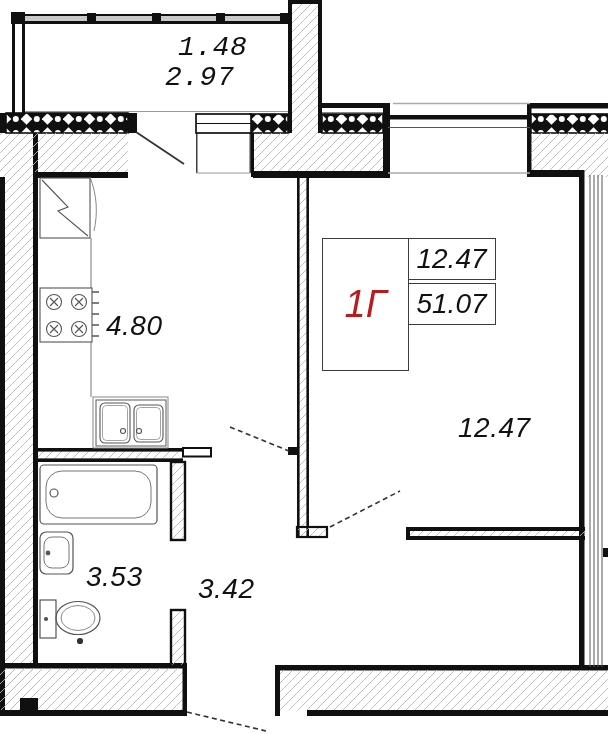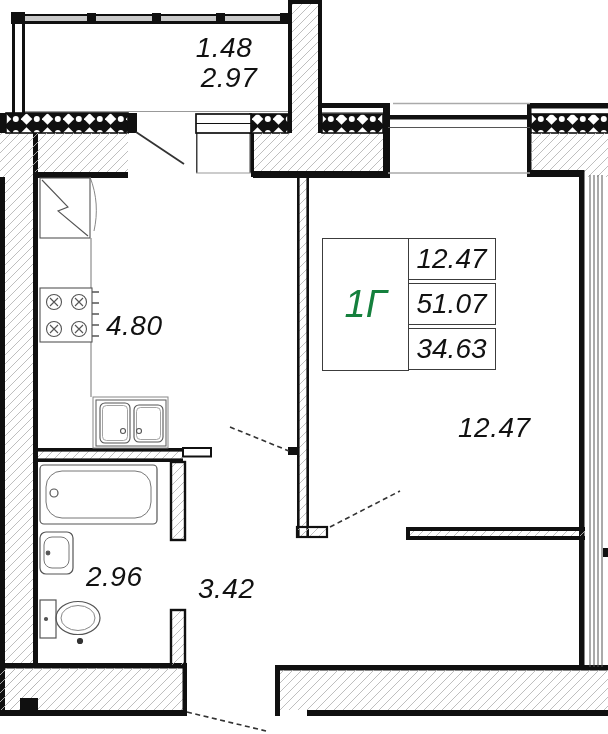--- a/index.html
+++ b/index.html
@@ -5,26 +5,26 @@
   html,body { margin:0; padding:0; background:#ffffff; }
   .plan {
     position:relative; width:608px; height:734px; background:#fff;
     overflow:hidden; font-family:"Liberation Sans", sans-serif;
   }
   .plan svg { position:absolute; left:0; top:0; }
   .lbl {
     position:absolute; font-style:italic; font-size:28px; color:#111;
     line-height:1; white-space:nowrap; letter-spacing:0.5px;
   }
-  .lbl.right { text-align:center; }
+  .lbl.right { text-align:left;font-family:Liberation Mono, monospace; }
   .unit-table { position:absolute; left:322px; top:238px; display:flex; }
   .unit-name {
     width:85px; height:131px; border:1.5px solid #3c3c3c; background:#fff;
     display:flex; align-items:center; justify-content:center;
-    font-style:italic; font-size:38px; color:#15803d;
+    font-style:italic; font-size:38px; color:#b91c1c;
   }
   .unit-vals { display:flex; flex-direction:column; gap:3px; margin-left:-1.5px; }
   .unit-vals .v {
     width:86px; height:40px; border:1.5px solid #3c3c3c; background:#fff;
     display:flex; align-items:center; justify-content:center;
     font-style:italic; font-size:28px; color:#111;
   }
 </style>
 </head>
 <body>
@@ -203,27 +203,26 @@
     <g fill="none" stroke="#555" stroke-width="1.2">
       <rect x="40" y="600" width="16" height="38"></rect>
       <circle cx="46" cy="619" r="1.5" fill="#555"></circle>
       <ellipse cx="78" cy="618" rx="22" ry="16.5"></ellipse>
       <ellipse cx="78" cy="618" rx="17" ry="12.5" stroke="#888" stroke-width="1"></ellipse>
       <circle cx="80" cy="641" r="2.5" fill="#333" stroke="#333"></circle>
     </g>
   </svg>
 
   <span class="lbl right" style="left:178px; top:34px; width:92px;">1.48</span>
-  <span class="lbl right" style="left:183px; top:64px; width:92px;">2.97</span>
+  <span class="lbl right" style="left:165px; top:64px; width:92px;">2.97</span>
   <span class="lbl" style="left:106px; top:312px;">4.80</span>
   <span class="lbl" style="left:458px; top:414px;">12.47</span>
-  <span class="lbl" style="left:86px; top:563px;">2.96</span>
+  <span class="lbl" style="left:86px; top:563px;">3.53</span>
   <span class="lbl" style="left:198px; top:575px;">3.42</span>
 
   <div class="unit-table">
     <div class="unit-name">1Г</div>
     <div class="unit-vals">
       <div class="v">12.47</div>
       <div class="v">51.07</div>
-      <div class="v">34.63</div>
     </div>
   </div>
 </div>
 
 </body></html>

